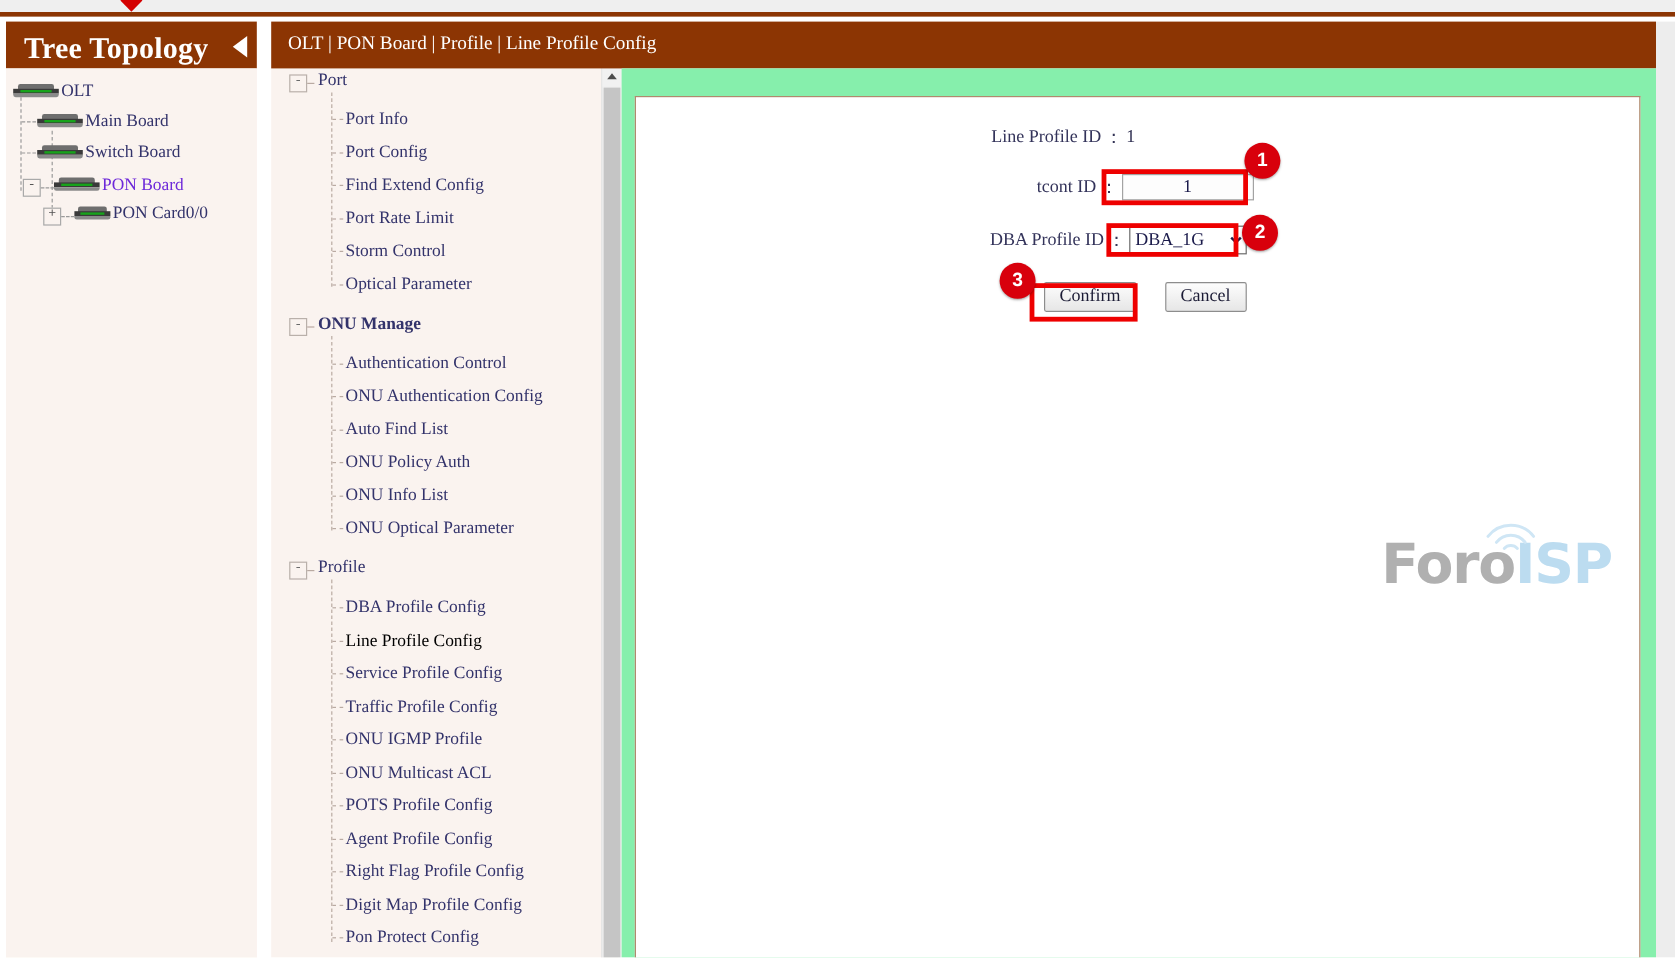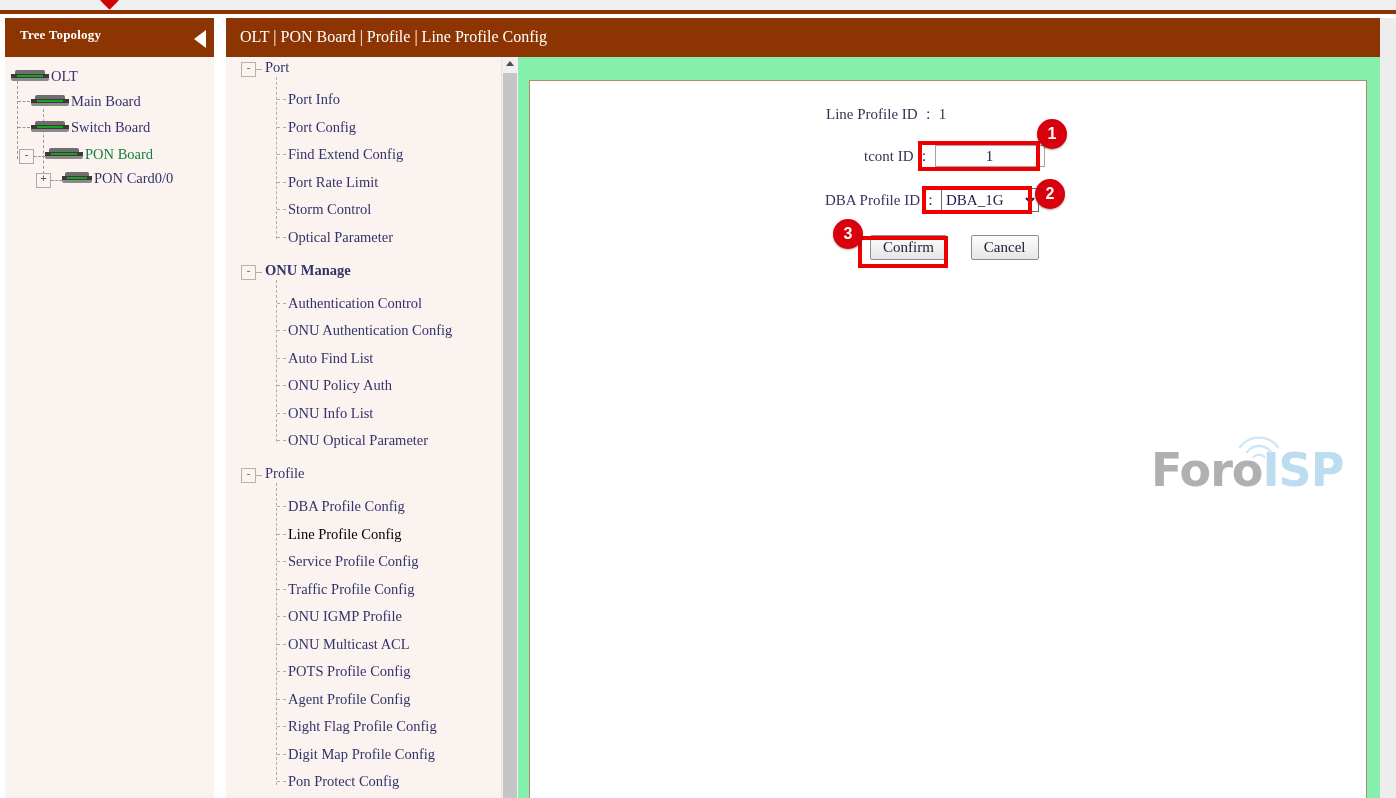--- a/index.html
+++ b/index.html
@@ -46,21 +46,21 @@
   }
   #tree-header {
     position: relative;
     height: 39px;
     background: #8c3503;
     color: #ffffff;
   }
   #tree-header .title {
     position: absolute;
     left: 15px; top: 9px;
-    font-size: 13px;
+    font-size: 25px;
     font-weight: bold;
     letter-spacing: 0.2px;
   }
   #collapse-arrow {
     position: absolute;
     right: 8px; top: 12px;
     width: 0; height: 0;
     border-top: 9px solid transparent;
     border-bottom: 9px solid transparent;
     border-right: 12px solid #ffffff;
@@ -74,21 +74,21 @@
     color: #33336b;
   }
   .tnode {
     position: absolute;
     white-space: nowrap;
     display: flex;
     align-items: center;
     cursor: pointer;
   }
   .tnode .lbl { margin-left: 2px; }
-  .tnode.red .lbl { color: #15803d; }
+  .tnode.red .lbl { color: #6d28d9; }
 
   
   .dev {
     position: relative;
     width: 38px; height: 13px;
     flex: 0 0 auto;
   }
   .dev .top {
     position: absolute; left: 4px; top: 0;
     width: 30px; height: 5px;

